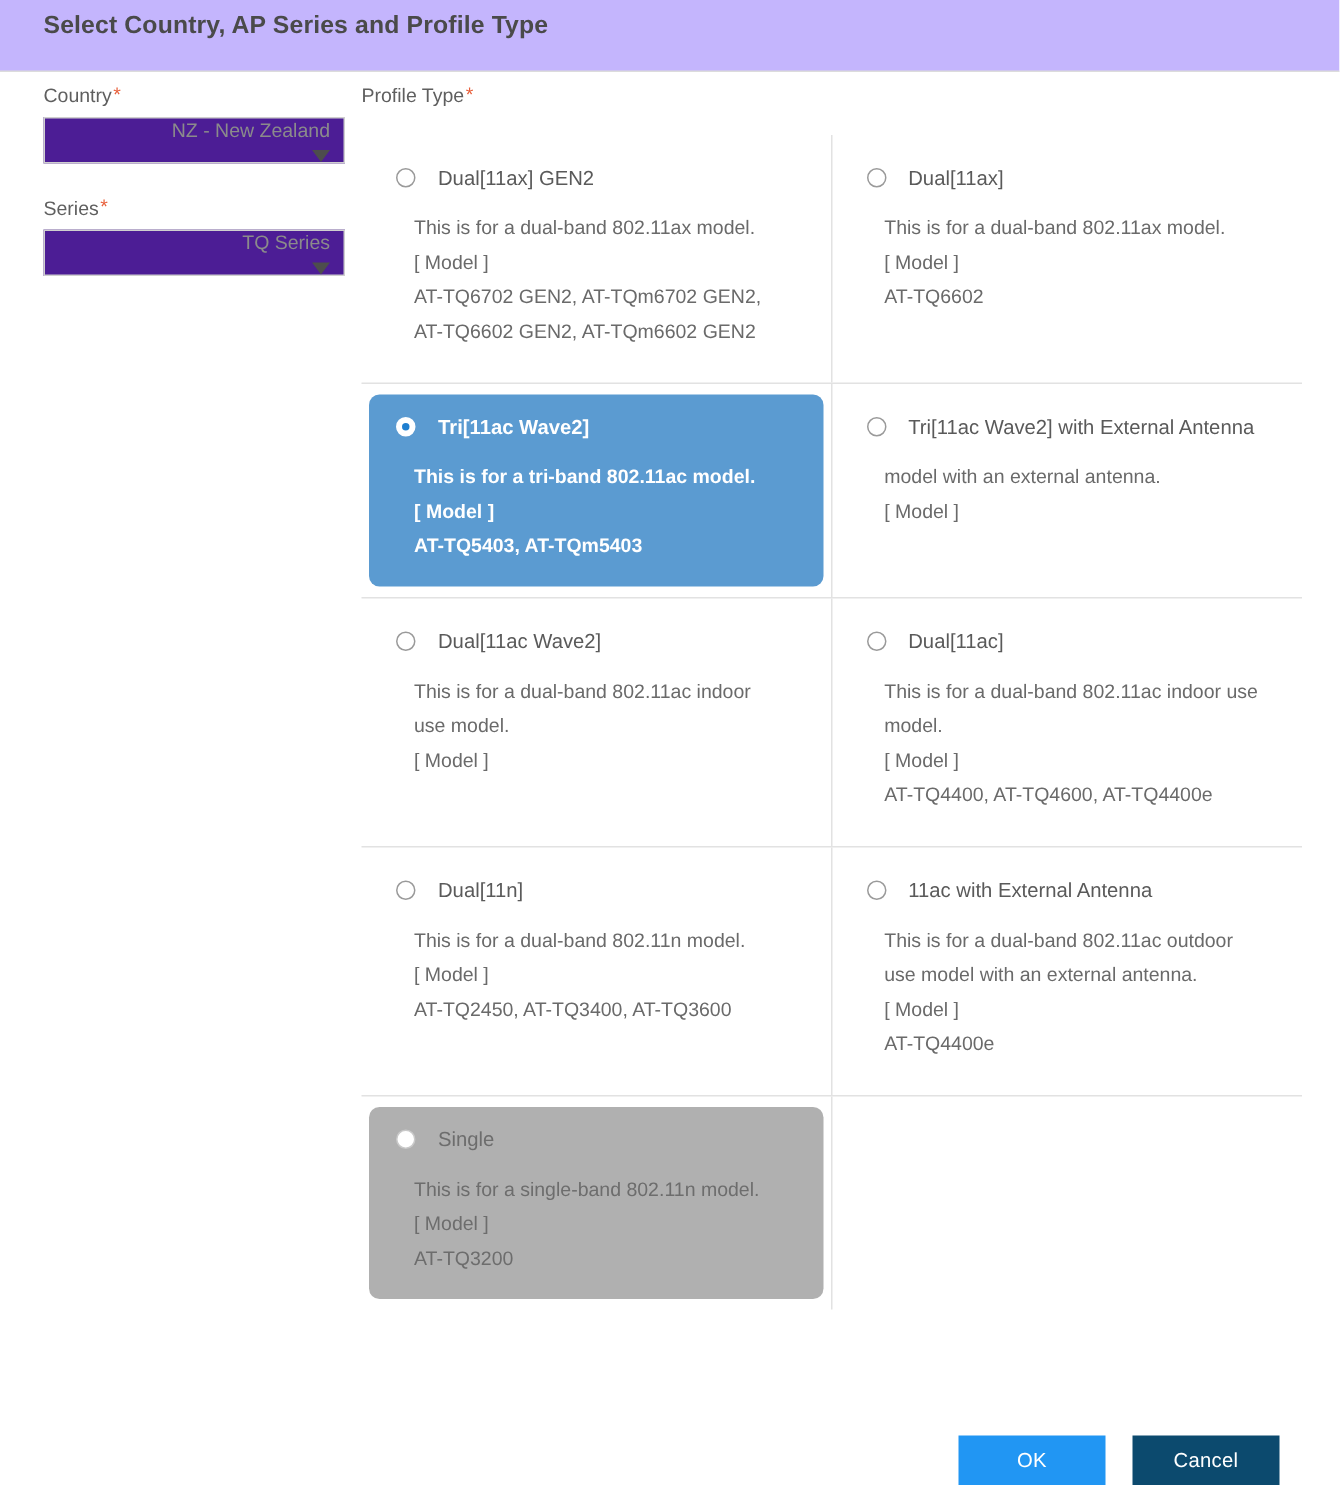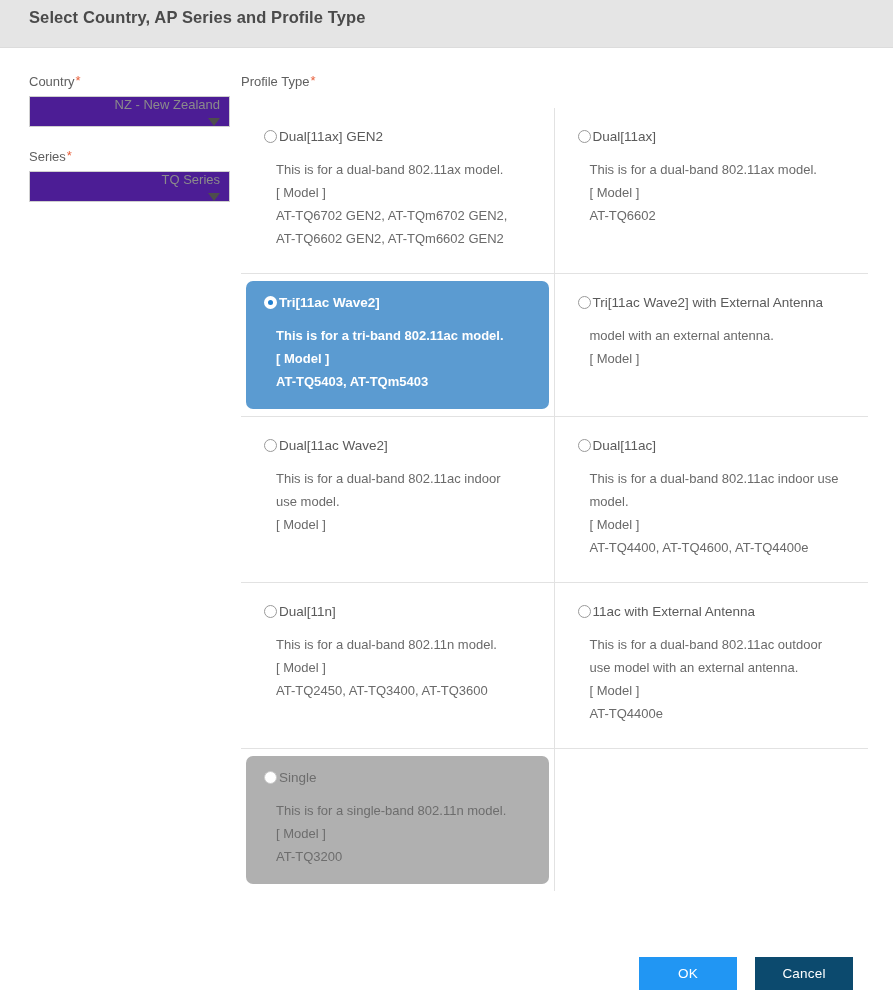--- a/index.html
+++ b/index.html
@@ -15,37 +15,37 @@
     font-family: "Liberation Sans", sans-serif;
     font-size: 13px;
     color: #5a5a5a;
     overflow: hidden;
     position: relative;
   }
 
   
   .dlg-header {
     height: 48px;
-    background: #e5e5e5;
+    background: #c4b5fd;
     border-bottom: 1px solid #dcdcdc;
     display: flex;
     align-items: center;
     padding: 0 0 12px 29px;
   }
   .dlg-title {
     font-size: 16.5px;
     font-weight: bold;
     color: #4a4a4a;
     letter-spacing: 0.1px;
   }
 
   
   .dlg-body {
     display: flex;
-    padding-top: 24px;
+    padding-top: 6px;
   }
 
   
   .left-pane {
     width: 241px;
     flex: 0 0 241px;
     padding-left: 29px;
     padding-top: 2px;
   }
   .field-label {
@@ -143,21 +143,21 @@
     cursor: default;
   }
   .opt.empty {
     min-height: 124px;
     cursor: default;
   }
 
   .opt-head {
     display: flex;
     align-items: center;
-    gap: 2px;
+    gap: 15px;
     margin-bottom: 14px;
   }
   .radio {
     width: 13px;
     height: 13px;
     flex: 0 0 13px;
     border-radius: 50%;
     border: 1px solid #9a9a9a;
     background: #ffffff;
     position: relative;

